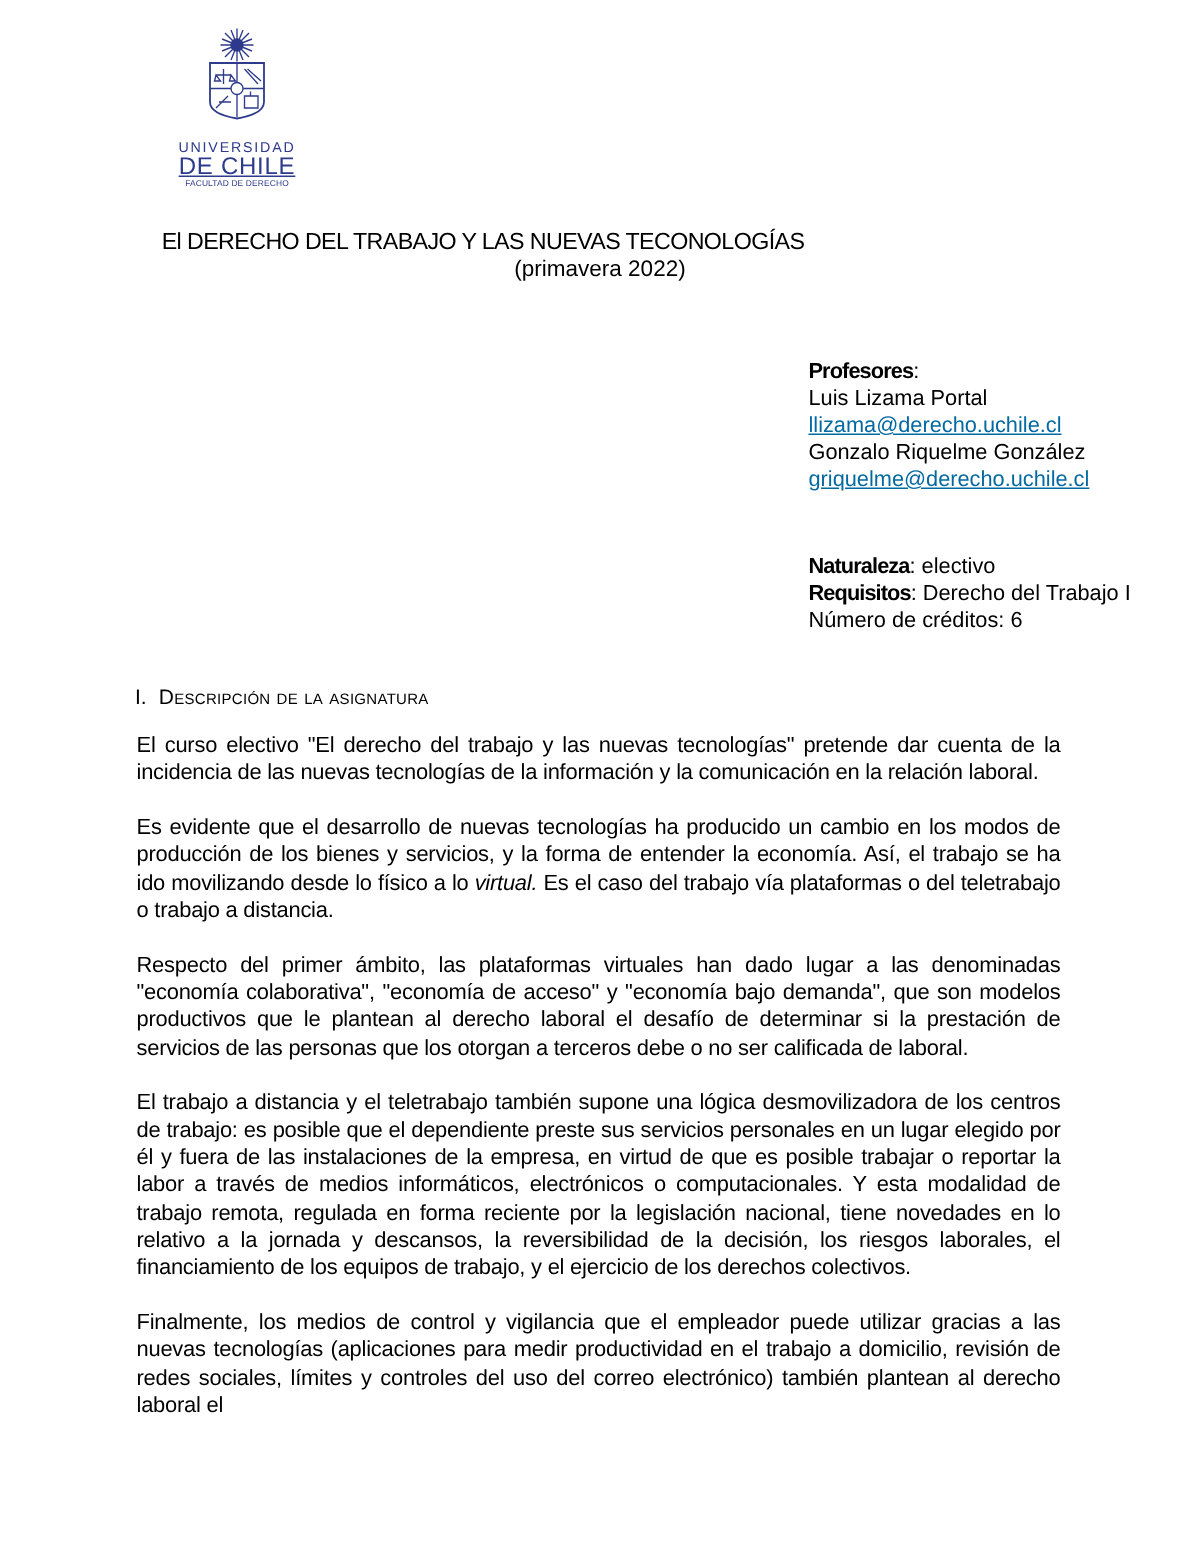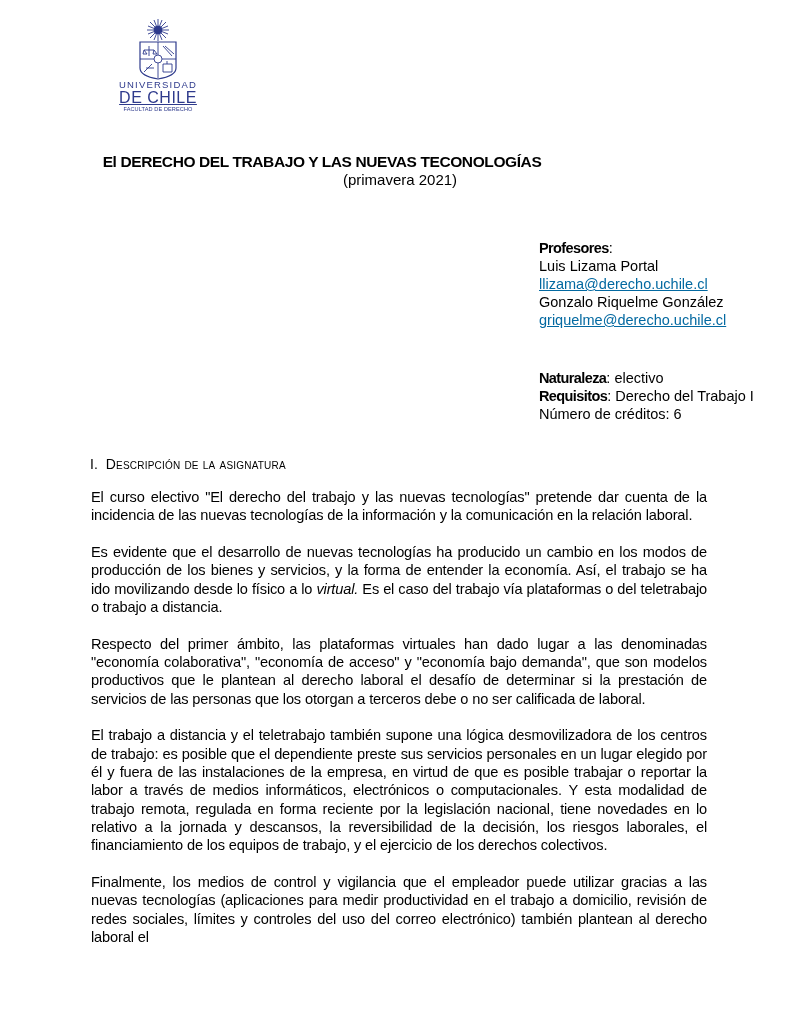--- a/index.html
+++ b/index.html
@@ -1,25 +1,25 @@
 <!DOCTYPE html>
 <html><head>
 <meta charset="utf-8">
 <style>
   html, body { margin: 0; padding: 0; background: #ffffff; }
   body { width: 800px; height: 1035px; position: relative; overflow: hidden;
          font-family: "Liberation Sans", sans-serif; color: #000; }
   .logo { position: absolute; left: 112px; top: 18px; width: 92px; text-align: center; color: #2e3a8c; }
   .logo svg { display: block; margin: 0 auto; }
-  .logo .uni { font-size: 9.5px; letter-spacing: 1.2px; line-height: 10px; margin-top: 0; }
+  .logo .uni { font-size: 9.5px; letter-spacing: 1.2px; line-height: 10px; margin-top: 14px; }
   .logo .chile { font-size: 16px; letter-spacing: 0.5px; line-height: 16px; text-decoration: underline; }
   .logo .fac { font-size: 5.6px; letter-spacing: 0.1px; line-height: 7px; }
 
   .title { position: absolute; left: 0; width: 644px; top: 153px; text-align: center;
-           font-size: 15.5px; letter-spacing: -0.4px; line-height: 18px; font-weight: bold; }
+           font-size: 15.5px; letter-spacing: -0.4px; line-height: 18px; }
   .subtitle { position: absolute; left: 0; width: 800px; top: 171px; text-align: center;
               font-size: 15px; line-height: 18px; }
 
   .info { position: absolute; left: 491px; font-size: 14.5px; line-height: 18px; margin-left: 48px; }
   .info b { font-weight: bold; letter-spacing: -0.6px; }
   .info a { color: #0369a1; text-decoration: underline; }
   .prof { top: 239px; }
   .nat { top: 369px; }
 
   .section { position: absolute; left: 90px; top: 456px; font-size: 14px; line-height: 16px; }
@@ -57,21 +57,21 @@
       <path d="M16 54 L24 46 M18 50 H26"></path>
       <path d="M35 46 H44 V54 H35 Z M39 43 V46"></path>
     </g>
   </svg>
   <div class="uni">UNIVERSIDAD</div>
   <div class="chile">DE CHILE</div>
   <div class="fac">FACULTAD DE DERECHO</div>
 </div>
 
 <div class="title">El DERECHO DEL TRABAJO Y LAS NUEVAS TECONOLOGÍAS</div>
-<div class="subtitle">(primavera 2021)</div>
+<div class="subtitle">(primavera 2022)</div>
 
 <div class="info prof">
   <div><b>Profesores</b>:</div>
   <div>Luis Lizama Portal</div>
   <div><a>llizama@derecho.uchile.cl</a></div>
   <div>Gonzalo Riquelme González</div>
   <div><a>griquelme@derecho.uchile.cl</a></div>
 </div>
 
 <div class="info nat">

